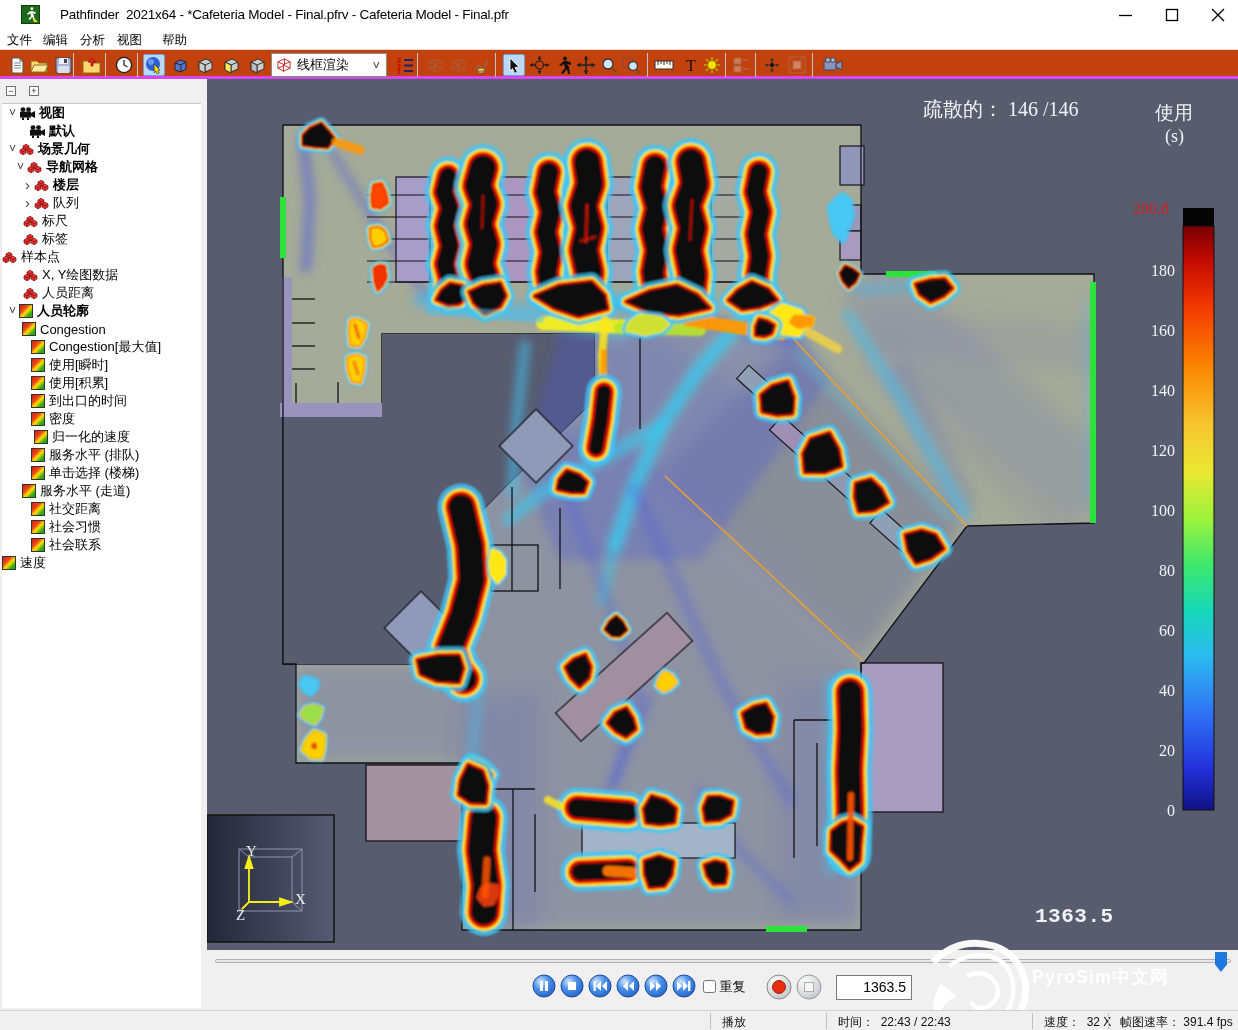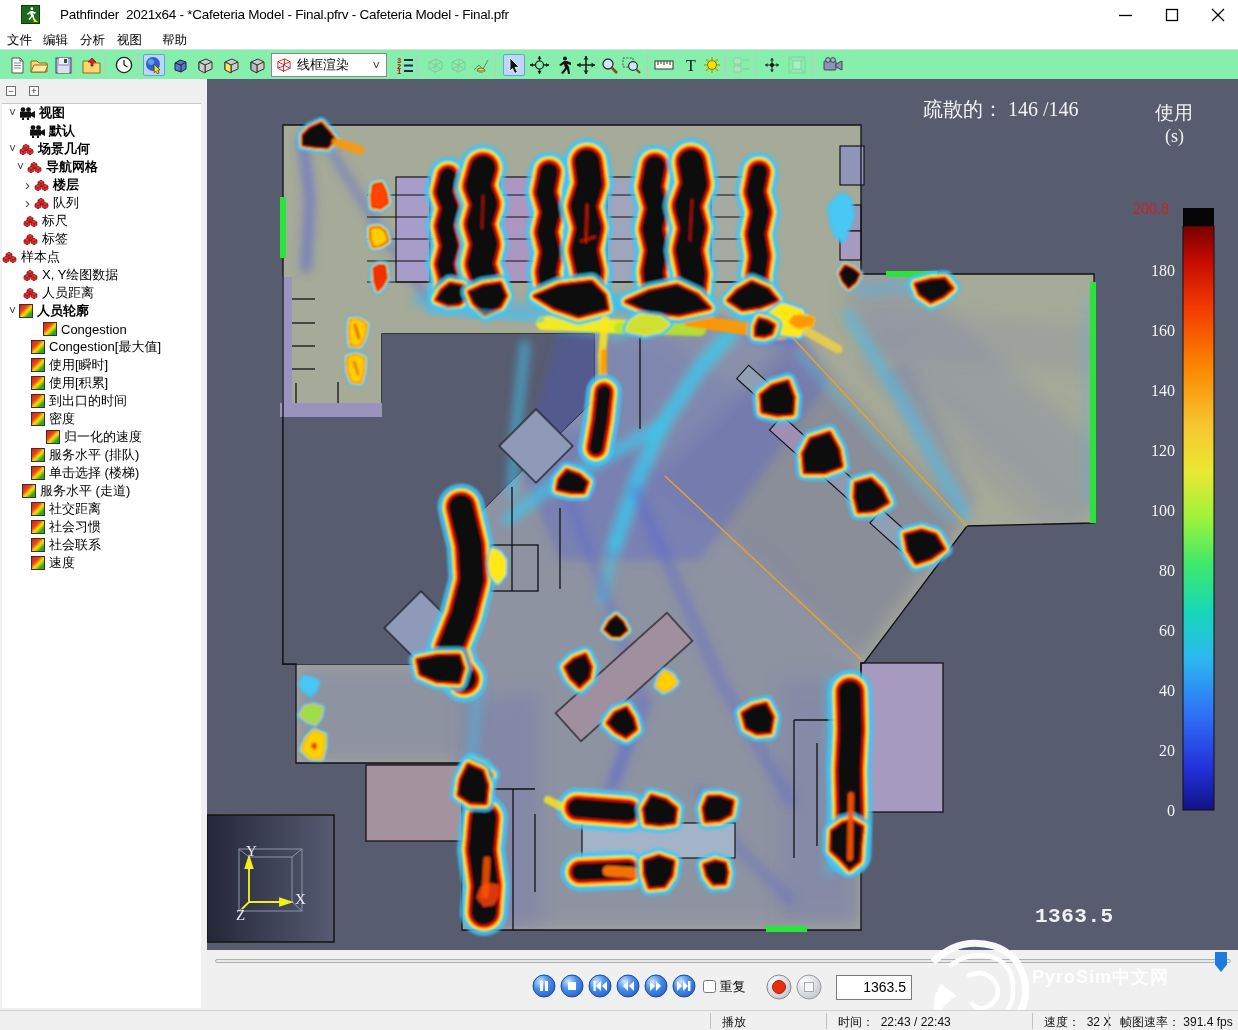--- a/index.html
+++ b/index.html
@@ -1,21 +1,21 @@
 <!DOCTYPE html>
 <html><head><meta charset="utf-8"><style>
 * { margin:0; padding:0; box-sizing:border-box; }
 html,body { width:1238px; height:1030px; overflow:hidden; font-family:"Liberation Sans",sans-serif; background:#fff; }
 #titlebar { position:absolute; left:0; top:0; width:1238px; height:28px; background:#fff; }
 #ticon { position:absolute; left:21px; top:5px; width:19px; height:19px; background:#1c6b1c; border:1px solid #0d3d0d; }
 #title { position:absolute; left:60px; top:7px; font-size:13.5px; letter-spacing:-0.25px; color:#000; }
 .wbtn { position:absolute; top:6px; width:18px; height:16px; color:#000; font-size:14px; text-align:center; line-height:16px; }
 #menubar { position:absolute; left:0; top:28px; width:1238px; height:21px; background:#fff; }
 .mi { position:absolute; top:4px; font-size:12.5px; color:#000; }
-#toolbar { position:absolute; left:0; top:49px; width:1238px; height:34px; background:#86efac; border-top:1px solid #dcdcdc; border-bottom:1px solid #d946ef; }
+#toolbar { position:absolute; left:0; top:49px; width:1238px; height:34px; background:#c2410c; border-top:1px solid #dcdcdc; border-bottom:7px solid #d946ef; }
 .tbtn { position:absolute; top:4px; width:22px; height:22px; display:flex; align-items:center; justify-content:center; }
 .tbtn.sel { background:#bcd8f8; border:1px solid #6aa0d8; border-radius:2px; }
 .tsep { position:absolute; top:3px; width:1px; height:24px; background:#c4c4c4; }
 .combo { position:absolute; left:271px; top:3px; width:116px; height:24px; background:#fff; border:1px solid #8a8a8a; display:flex; align-items:center; padding-left:4px; font-size:13px; }
 .combo span { margin-left:5px; }
 .combo b { position:absolute; right:6px; font-weight:normal; color:#444; }
 #lpanel { position:absolute; left:0; top:79px; width:207px; height:931px; background:#f0f0f0; }
 .xbtn { position:absolute; top:7px; width:10px; height:10px; background:#fff; border:1px solid #707070; font-size:9px; line-height:8px; text-align:center; color:#222; }
 #tree { position:absolute; left:2px; top:24px; width:199px; height:905px; background:#fff; border-top:1px solid #c8c8c8; overflow:hidden; }
 .trow { height:18px; display:flex; align-items:center; white-space:nowrap; }
@@ -424,21 +424,21 @@
               <stop offset="0" stop-color="#d81810"></stop>
               <stop offset=".35" stop-color="#e84818"></stop>
               <stop offset=".55" stop-color="#ffe000"></stop>
               <stop offset=".78" stop-color="#30a818"></stop>
             </linearGradient>
           </defs>
           <rect x="0.5" y="0.5" width="13" height="13" fill="url(#cg)" stroke="#333"></rect>
         </svg>
         <span class="tt" style="font-weight:bold">人员轮廓</span>
       </div>
-      <div class="trow" style="padding-left:41px">
+      <div class="trow" style="padding-left:20px">
         <svg class="ti" width="14" height="14" viewBox="0 0 14 14">
           <defs>
             <linearGradient id="cg" x1="0" y1="0" x2="1" y2="1">
               <stop offset="0" stop-color="#d81810"></stop>
               <stop offset=".35" stop-color="#e84818"></stop>
               <stop offset=".55" stop-color="#ffe000"></stop>
               <stop offset=".78" stop-color="#30a818"></stop>
             </linearGradient>
           </defs>
           <rect x="0.5" y="0.5" width="13" height="13" fill="url(#cg)" stroke="#333"></rect>
@@ -508,21 +508,21 @@
               <stop offset="0" stop-color="#d81810"></stop>
               <stop offset=".35" stop-color="#e84818"></stop>
               <stop offset=".55" stop-color="#ffe000"></stop>
               <stop offset=".78" stop-color="#30a818"></stop>
             </linearGradient>
           </defs>
           <rect x="0.5" y="0.5" width="13" height="13" fill="url(#cg)" stroke="#333"></rect>
         </svg>
         <span class="tt">密度</span>
       </div>
-      <div class="trow" style="padding-left:44px">
+      <div class="trow" style="padding-left:32px">
         <svg class="ti" width="14" height="14" viewBox="0 0 14 14">
           <defs>
             <linearGradient id="cg" x1="0" y1="0" x2="1" y2="1">
               <stop offset="0" stop-color="#d81810"></stop>
               <stop offset=".35" stop-color="#e84818"></stop>
               <stop offset=".55" stop-color="#ffe000"></stop>
               <stop offset=".78" stop-color="#30a818"></stop>
             </linearGradient>
           </defs>
           <rect x="0.5" y="0.5" width="13" height="13" fill="url(#cg)" stroke="#333"></rect>
@@ -606,21 +606,21 @@
               <stop offset="0" stop-color="#d81810"></stop>
               <stop offset=".35" stop-color="#e84818"></stop>
               <stop offset=".55" stop-color="#ffe000"></stop>
               <stop offset=".78" stop-color="#30a818"></stop>
             </linearGradient>
           </defs>
           <rect x="0.5" y="0.5" width="13" height="13" fill="url(#cg)" stroke="#333"></rect>
         </svg>
         <span class="tt">社会联系</span>
       </div>
-      <div class="trow" style="padding-left:29px">
+      <div class="trow" style="">
         <svg class="ti" width="14" height="14" viewBox="0 0 14 14">
           <defs>
             <linearGradient id="cg" x1="0" y1="0" x2="1" y2="1">
               <stop offset="0" stop-color="#d81810"></stop>
               <stop offset=".35" stop-color="#e84818"></stop>
               <stop offset=".55" stop-color="#ffe000"></stop>
               <stop offset=".78" stop-color="#30a818"></stop>
             </linearGradient>
           </defs>
           <rect x="0.5" y="0.5" width="13" height="13" fill="url(#cg)" stroke="#333"></rect>

